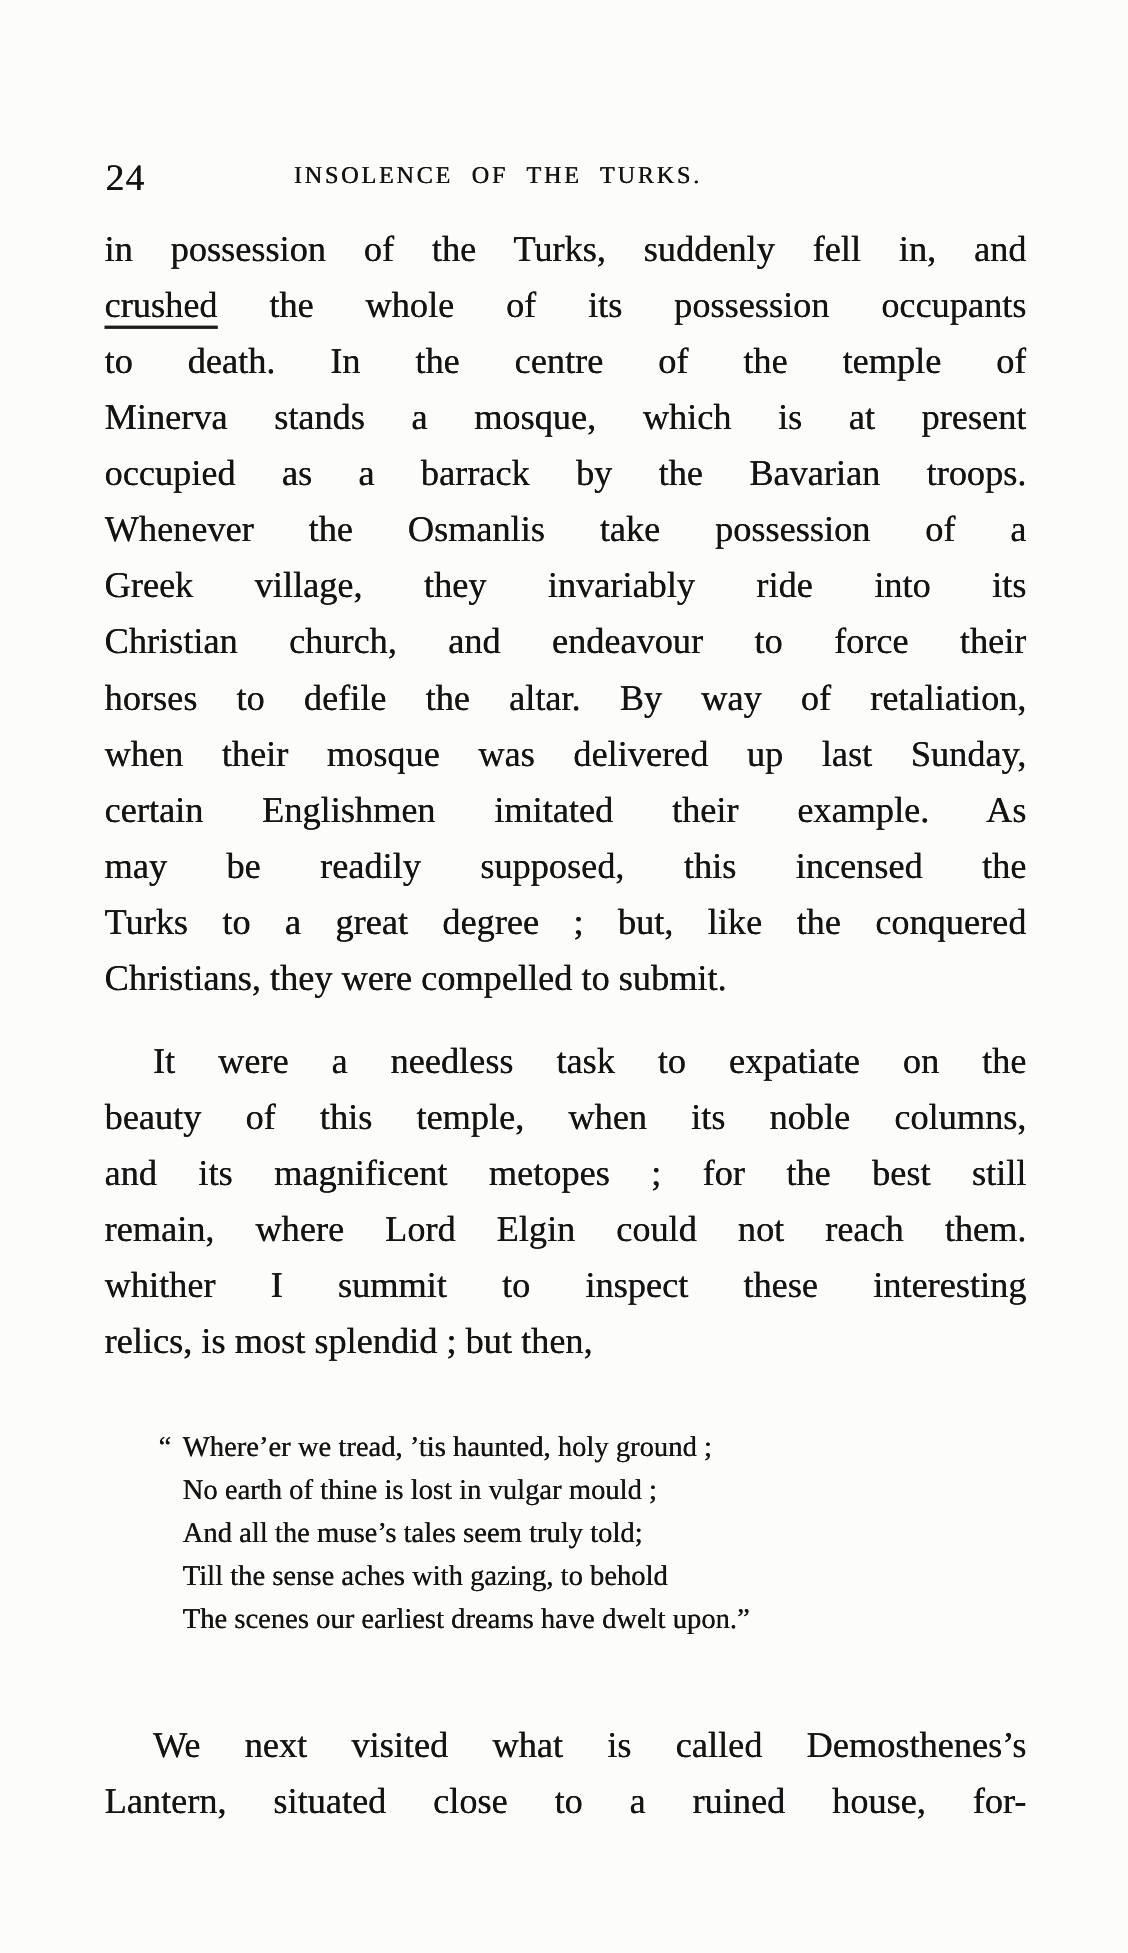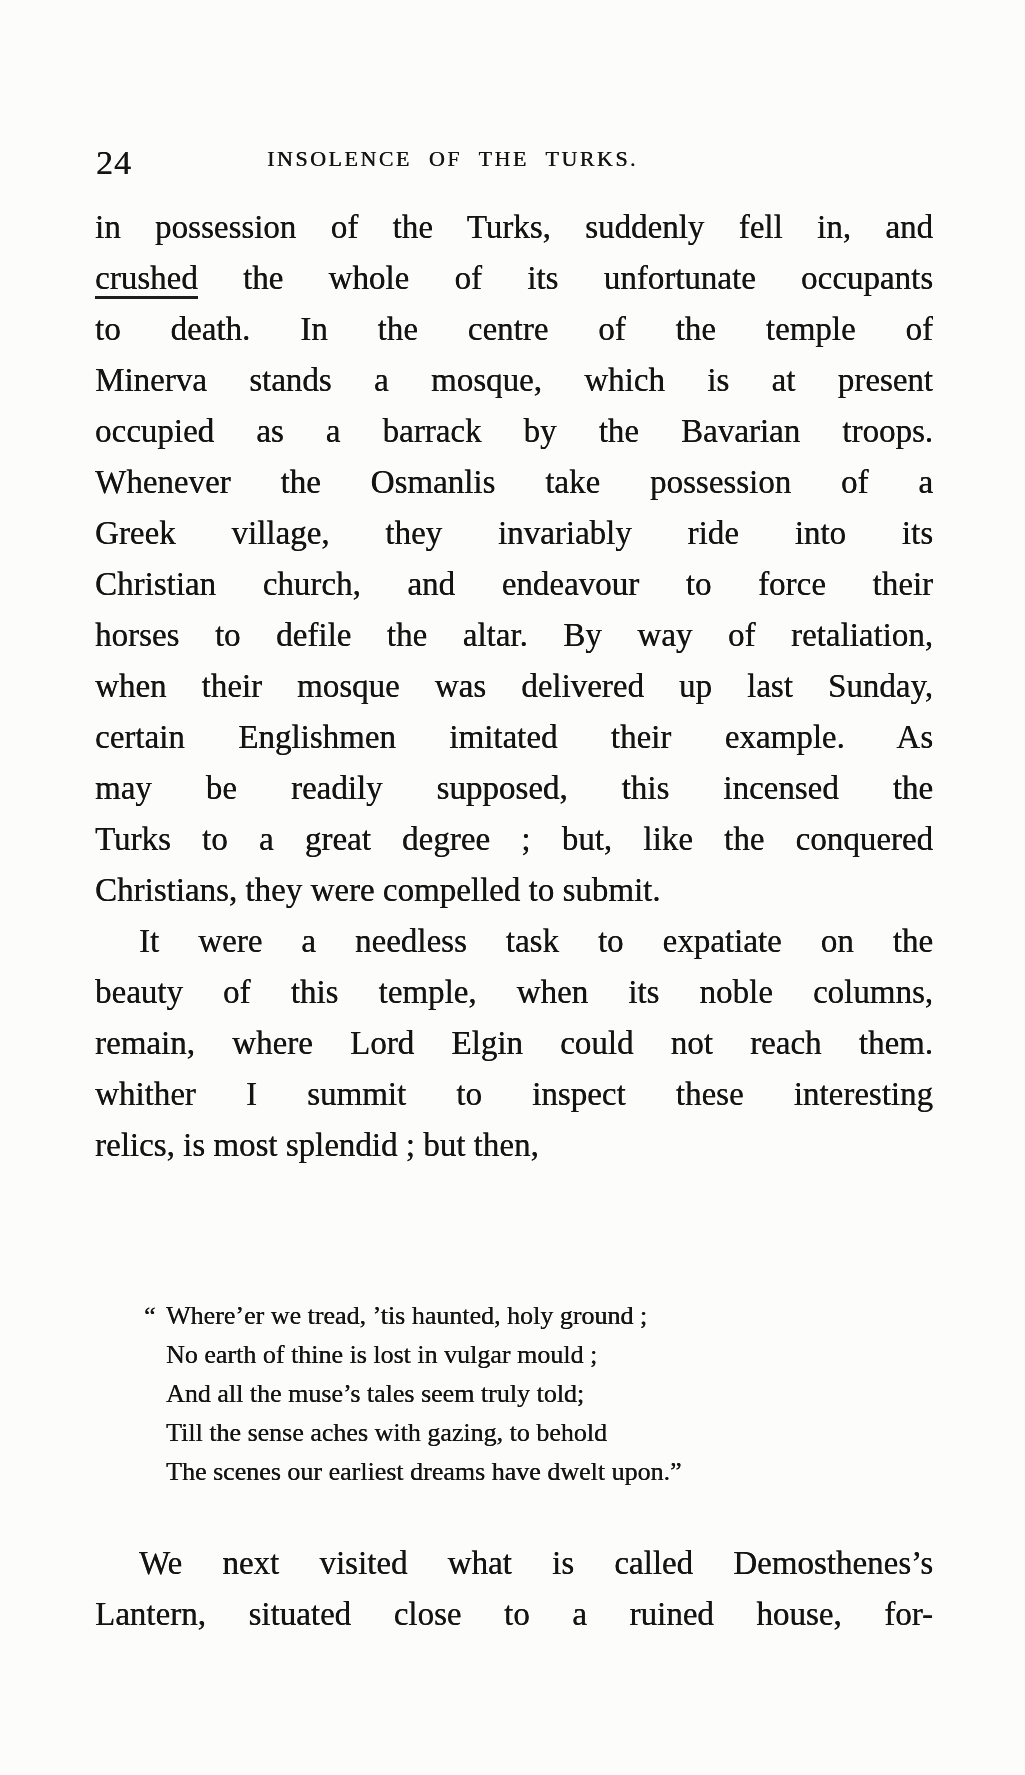--- a/index.html
+++ b/index.html
@@ -59,21 +59,21 @@
   }
   .j { text-align: justify; }
   
   .j::after {
     content: "";
     display: inline-block;
     width: 100%;
     height: 0;
     vertical-align: top;
   }
-  .indent { text-indent: 44px; }
+  .indent { text-indent: 44px; margin-top: 24px; }
   .underlined {
     border-bottom: 3px solid #1d1d1d;
     padding-left: 14px;
     margin-left: -14px;
     margin-top: 48px;
   }
   
   .poem {
     position: absolute;
     left: 166px;
@@ -98,36 +98,37 @@
 <body>
 
 <div>
 
   <span class="pagenum">24</span>
   <div class="running-title">INSOLENCE OF THE TURKS.</div>
 
   <div class="body-text">
 
     <div class="bline j">in possession of the Turks, suddenly fell in, and</div>
-    <div class="bline j"><span class="underlined">crushed</span><span> the whole of its unfortunate occupants</span></div>
+    <div class="bline j"><span class="underlined">crushed</span><span> the whole of its possession occupants</span></div>
     <div class="bline j">to death.  In the centre of the temple of</div>
     <div class="bline j">Minerva stands a mosque, which is at present</div>
     <div class="bline j">occupied as a barrack by the Bavarian troops.</div>
     <div class="bline j">Whenever the Osmanlis take possession of a</div>
     <div class="bline j">Greek village, they invariably ride into its</div>
     <div class="bline j">Christian church, and endeavour to force their</div>
     <div class="bline j">horses to defile the altar.  By way of retaliation,</div>
     <div class="bline j">when their mosque was delivered up last Sunday,</div>
     <div class="bline j">certain Englishmen imitated their example.  As</div>
     <div class="bline j">may be readily supposed, this incensed the</div>
     <div class="bline j">Turks to a great degree ; but, like the conquered</div>
     <div class="bline">Christians, they were compelled to submit.</div>
 
     <div class="bline j indent">It were a needless task to expatiate on the</div>
     <div class="bline j">beauty of this temple, when its noble columns,</div>
+    <div class="bline j">and its magnificent metopes ; for the best still</div>
     <div class="bline j">remain, where Lord Elgin could not reach them.</div>
     <div class="bline j">whither I summit to inspect these interesting</div>
     <div class="bline">relics, is most splendid ;  but then,</div>
   </div>
 
   <div class="poem">
     <div class="poem-line"><span class="poem-quote">“</span><span>Where’er we tread, ’tis haunted, holy ground ;</span></div>
     <div class="poem-line">No earth of thine is lost in vulgar mould ;</div>
     <div class="poem-line">And all the muse’s tales seem truly told;</div>
     <div class="poem-line">Till the sense aches with gazing, to behold</div>

